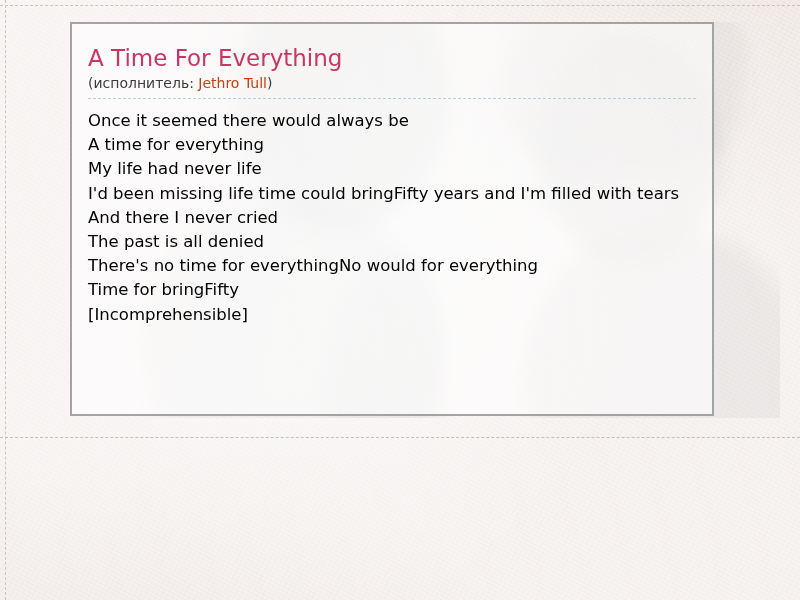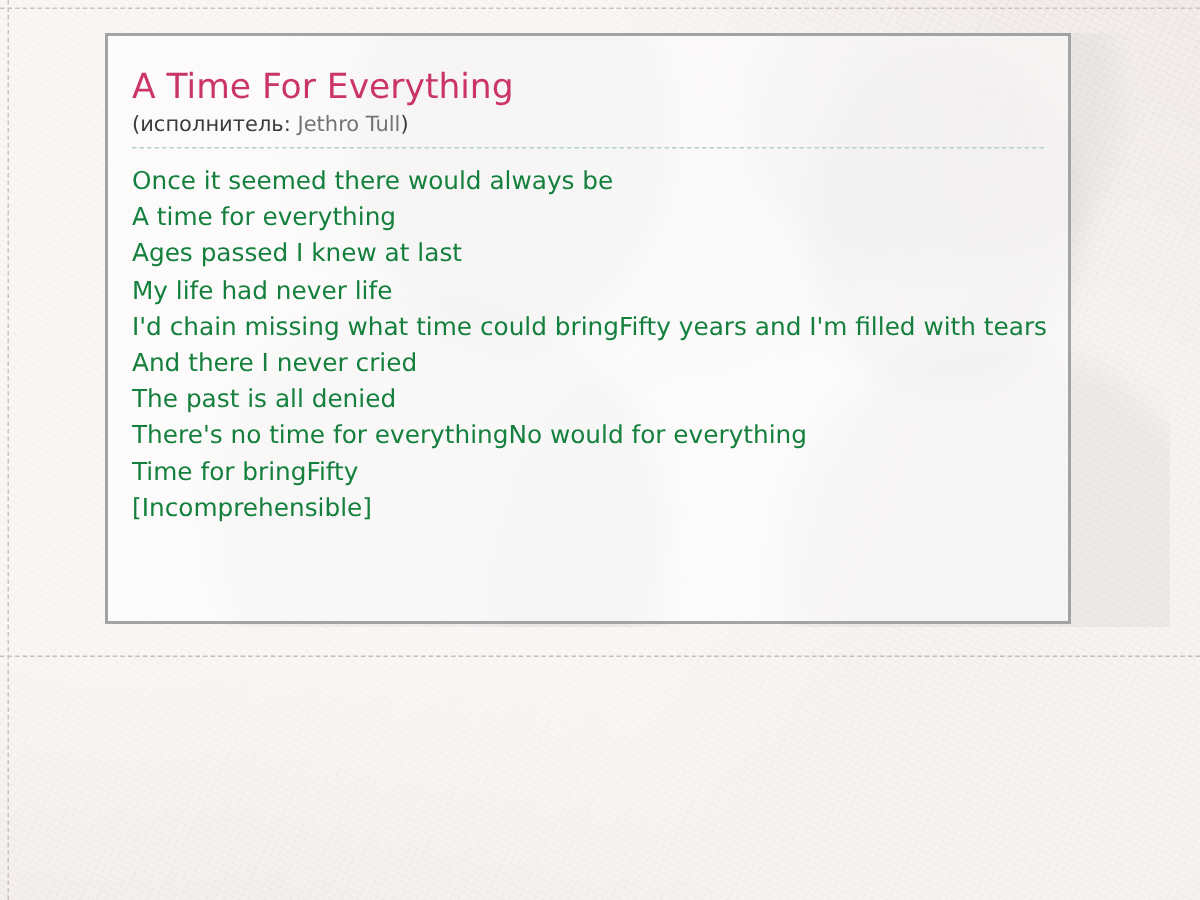--- a/index.html
+++ b/index.html
@@ -97,31 +97,31 @@
   .artist-line {
     font-size: 14px;
     line-height: 20px;
     color: #3b3b3b;
     margin: 1px 0 0 0;
     padding-bottom: 5px;
     border-bottom: 1px dashed #b9cdd4;
     white-space: nowrap;
   }
   .artist-link {
-    color: #737373;
+    color: #c2410c;
     text-decoration: none;
     cursor: pointer;
   }
 
   .lyrics {
     margin: 0;
     padding-top: 10px;
     font-size: 16.5px;
     line-height: 24.2px;
-    color: #15803d;
+    color: #000000;
     white-space: nowrap;
   }
   .lyric-line {
     display: block;
     height: 24.2px;
   }
 </style>
 </head>
 <body>
 
@@ -146,23 +146,22 @@
 
     <h1 class="song-title">A Time For Everything</h1>
 
     <div class="artist-line">
       <span>(исполнитель: </span><a class="artist-link">Jethro Tull</a><span>)</span>
     </div>
 
     <div class="lyrics">
       <span class="lyric-line">Once it seemed there would always be</span>
       <span class="lyric-line">A time for everything</span>
-      <span class="lyric-line">Ages passed I knew at last</span>
       <span class="lyric-line">My life had never life</span>
-      <span class="lyric-line">I'd chain missing what time could bringFifty years and I'm filled with tears</span>
+      <span class="lyric-line">I'd been missing life time could bringFifty years and I'm filled with tears</span>
       <span class="lyric-line">And there I never cried</span>
       <span class="lyric-line">The past is all denied</span>
       <span class="lyric-line">There's no time for everythingNo would for everything</span>
       <span class="lyric-line">Time for bringFifty</span>
       <span class="lyric-line">[Incomprehensible]</span>
     </div>
 
   </div>
 </div>
 

